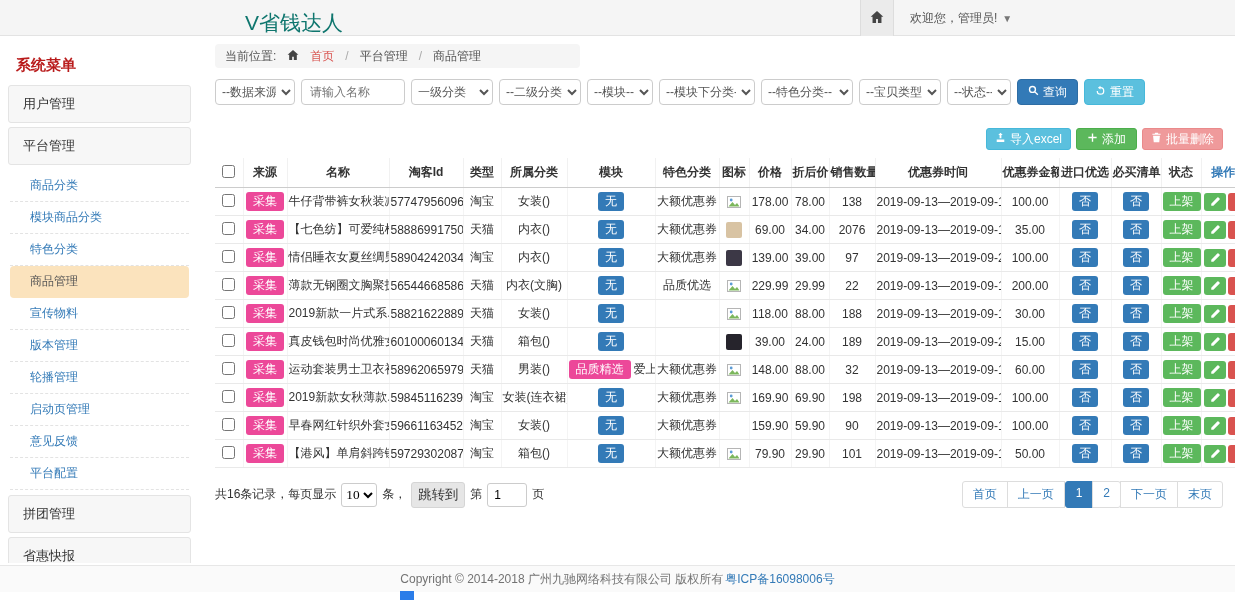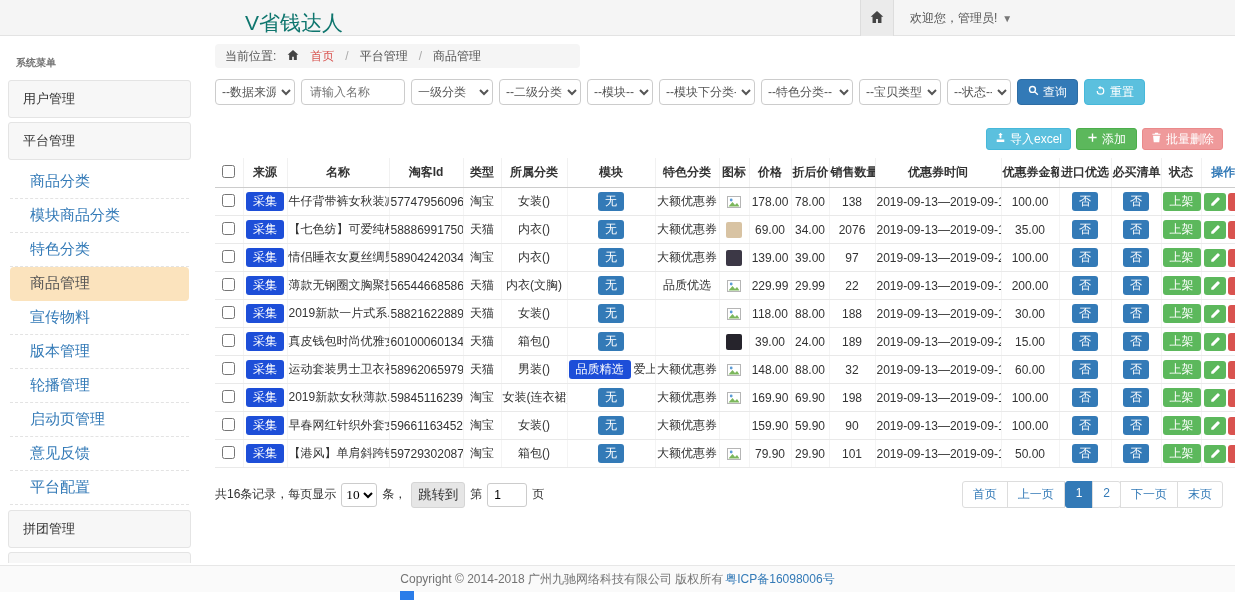--- a/index.html
+++ b/index.html
@@ -16,26 +16,26 @@
     background:#f5f5f5; border-bottom:1px solid #e3e3e3; }
   .brand { position:absolute; left:245px; top:9px; color:#0f766e; font-size:21px; }
   .top-right { position:absolute; left:860px; top:0; height:36px; display:flex; align-items:center; }
   .home-btn { width:34px; height:36px; background:#ebebeb; border-left:1px solid #ddd;
     border-right:1px solid #ddd; display:flex; align-items:center; justify-content:center; cursor:pointer; }
   .welcome { margin-left:16px; color:#555; cursor:pointer; display:flex; align-items:center; gap:5px; }
   .caret { font-size:10px; color:#777; }
 
   
   .sidebar { position:absolute; left:8px; top:44px; width:183px; height:519px; overflow:hidden; }
-  .side-title { color:#737373; font-weight:bold; font-size:10px; padding:12px 8px 10px; }
+  .side-title { color:#b91c1c; font-weight:bold; font-size:15px; padding:12px 8px 10px; }
   .side-item { background:#f7f7f7; border:1px solid #e4e4e4; border-radius:3px;
     padding:9px 14px; margin-bottom:4px; color:#333; font-size:13px; cursor:pointer; }
   .side-sub { padding:1px 2px 5px; }
   .side-sub a { display:block; padding:7px 14px 7px 20px; color:#337ab7;
-    border-bottom:1px dashed #e3e3e3; font-size:15px; }
+    border-bottom:1px dashed #e3e3e3; font-size:12px; }
   .side-sub a.active { background:#fbe3bd; border-radius:4px; color:#555; border-bottom-color:transparent; }
 
   
   .main { position:absolute; left:215px; top:44px; width:1008px; }
   .breadcrumb { background:#f5f5f5; border-radius:4px; height:24px; width:365px;
     display:flex; align-items:center; gap:11px; padding:0 10px; color:#555; }
   .breadcrumb .home-link { color:#d9534f; }
   .breadcrumb .sep { color:#aaa; }
 
   .filterbar { margin-top:11px; display:flex; align-items:center; gap:6px; }
@@ -56,21 +56,21 @@
   
   table.products { margin-top:8px; width:100%; border-collapse:collapse; table-layout:fixed; }
   .products th { font-weight:bold; color:#333; padding:6px 1px; border-bottom:1px solid #ccc;
     border-right:1px solid #f1f1f1; text-align:center; font-size:12px; white-space:nowrap; overflow:hidden; }
   .products th.ops-head { color:#337ab7; }
   .products td { padding:4px 1px; border-bottom:1px solid #e9e9e9; border-right:1px solid #f4f4f4;
     text-align:center; white-space:nowrap; overflow:hidden; color:#333; height:26px; }
   .products th:last-child, .products td:last-child { border-right:none; }
   .badge { display:inline-block; padding:2px 7px; border-radius:3px; color:#fff;
     font-size:12px; line-height:1.25; }
-  .badge-orange { background:#1d4ed8; }
+  .badge-orange { background:#ec4899; }
   .badge-blue   { background:#337ab7; cursor:pointer; }
   .badge-green  { background:#5cb85c; cursor:pointer; }
   .mod-text { margin-left:3px; color:#333; }
   .thumb { display:inline-block; width:16px; height:16px; border-radius:2px; vertical-align:middle; }
   .broken-wrap { display:inline-block; width:16px; height:16px; vertical-align:middle; }
   .op-btn { display:inline-flex; align-items:center; justify-content:center; width:22px; height:18px;
     border:none; border-radius:3px; cursor:pointer; margin:0 1px; vertical-align:middle; }
   .op-edit { background:#5cb85c; }
   .op-del  { background:#d9534f; }
 

